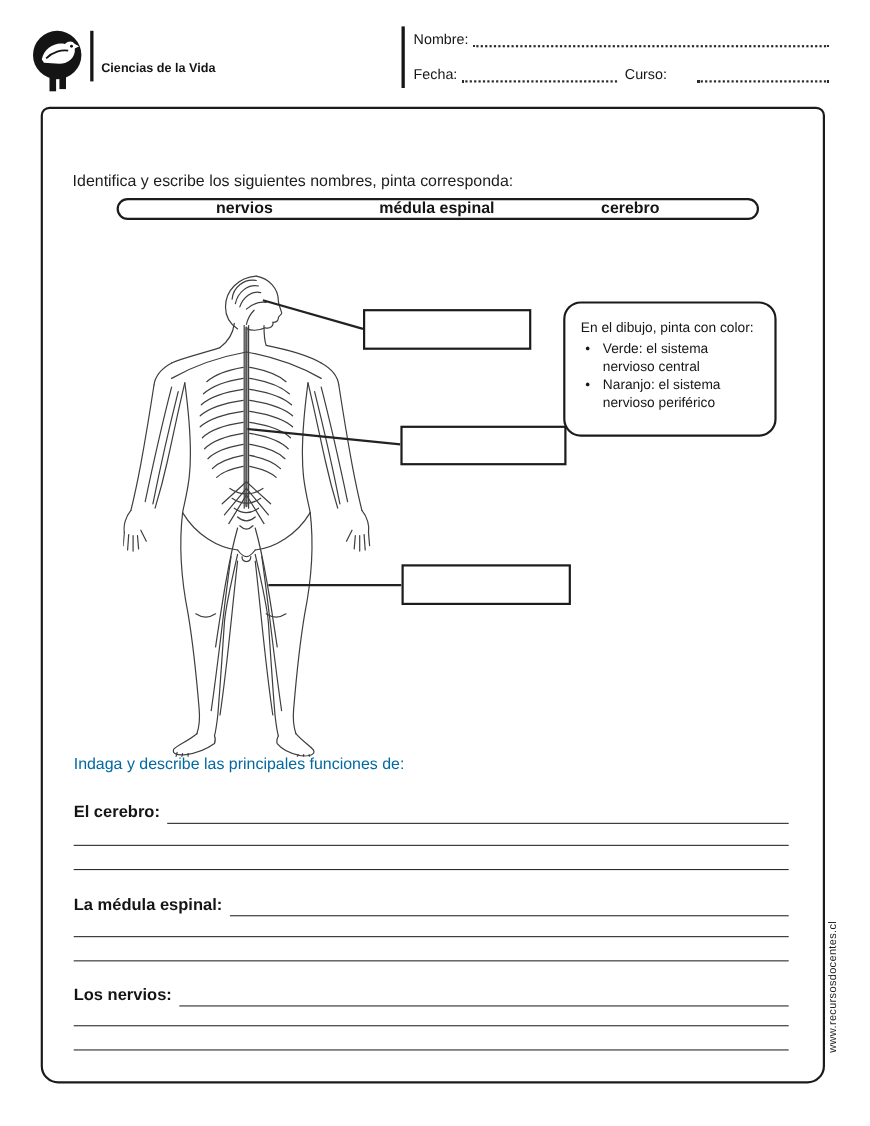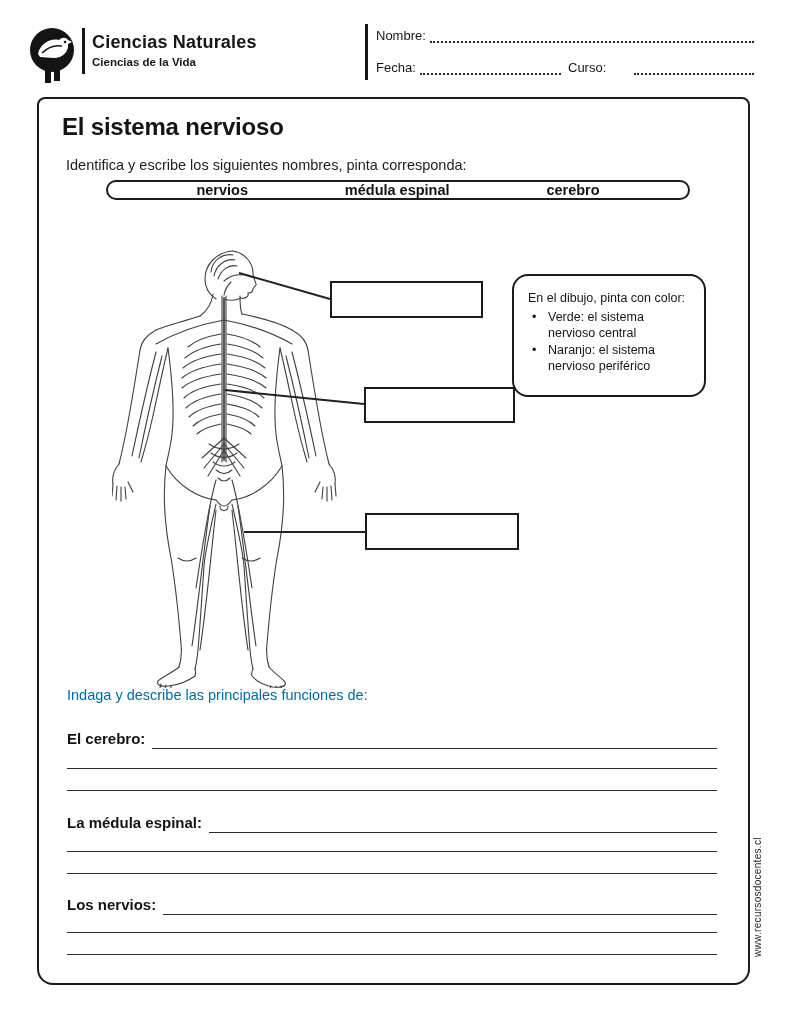--- a/index.html
+++ b/index.html
@@ -84,40 +84,38 @@
 
   <svg id="logo" viewBox="0 0 54 58">
     <circle cx="24" cy="24" r="22" fill="#141414"></circle>
     <path d="M10 28 C12 18 22 12 31 14 C34 11 38 11 40 14 L44 16 L40 18 C41 26 34 32 26 32 L12 31 Z" fill="#ffffff"></path>
     <path d="M14 27 C20 21 28 19 34 20" stroke="#141414" stroke-width="1.6" fill="none"></path>
     <circle cx="37" cy="16" r="1.3" fill="#141414"></circle>
     <rect x="17" y="44" width="6" height="13" fill="#141414"></rect>
     <rect x="26" y="44" width="6" height="11" fill="#141414"></rect>
   </svg>
   <div id="brand-divider"></div>
-  <div id="brand-title">Ciencias Naturales</div>
   <div id="brand-subtitle">Ciencias de la Vida</div>
 
   <div id="fields-divider"></div>
   <div class="field-row" id="row-nombre">
     <span class="field-label">Nombre:</span>
     <span class="dotline"></span>
   </div>
   <div class="field-row" id="row-fecha">
     <span class="field-label">Fecha:</span>
     <span class="dotline"></span>
   </div>
   <div class="field-row" id="row-curso">
     <span class="field-label">Curso:</span>
     <span class="dotline"></span>
   </div>
 
   <div id="main-box">
 
-    <div id="ws-title">El sistema nervioso</div>
     <div id="ws-instruction1">Identifica y escribe los siguientes nombres, pinta corresponda:</div>
 
     <div id="word-bank">
       <span class="word-bank-item">nervios</span>
       <span class="word-bank-item">médula espinal</span>
       <span class="word-bank-item">cerebro</span>
     </div>
 
     <svg id="figure-svg" width="420" height="440" viewBox="0 0 420 440">
       <g fill="none" stroke="#3f3f3f" stroke-width="1.1" stroke-linecap="round">

